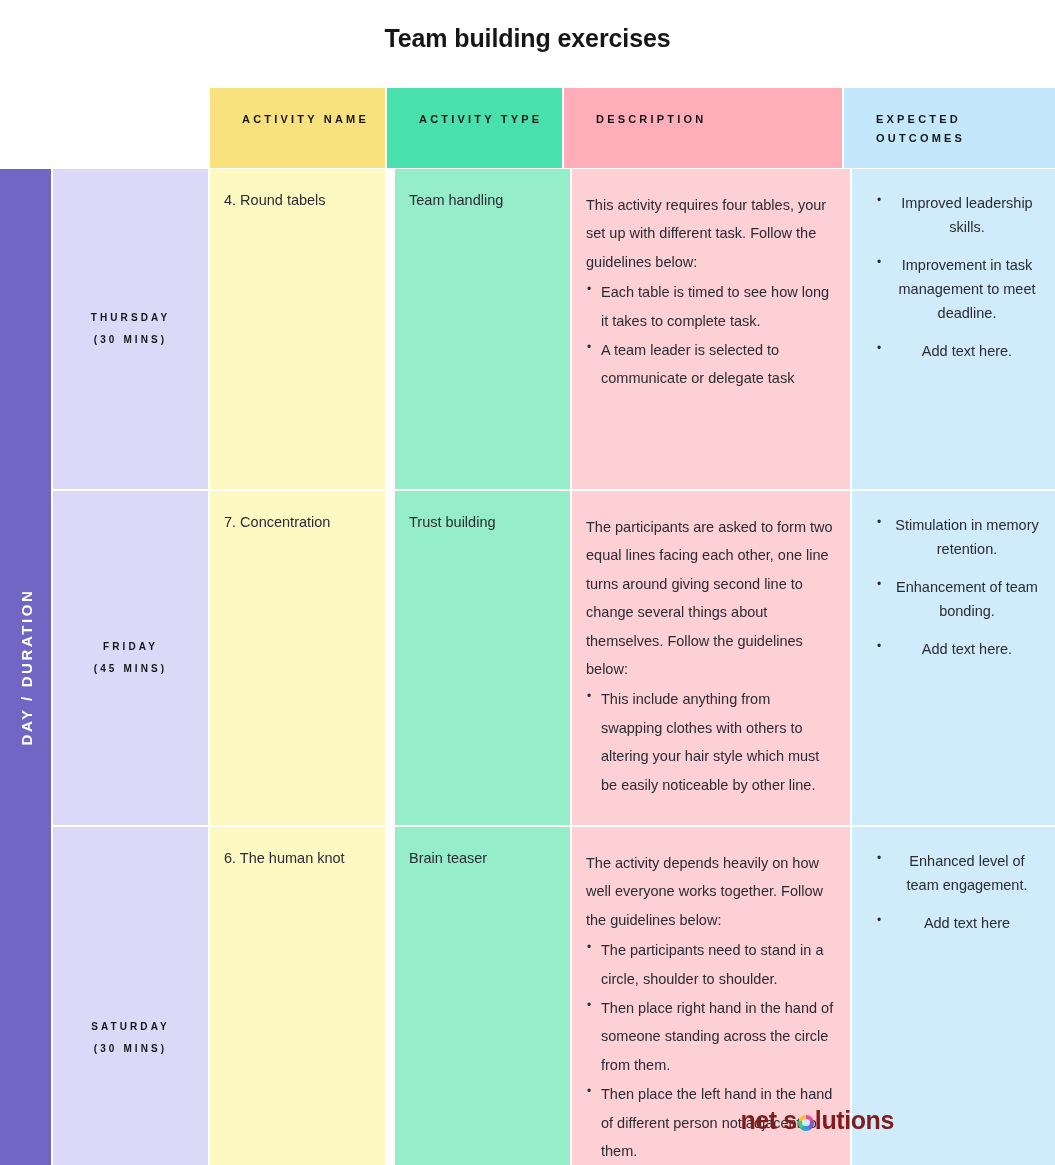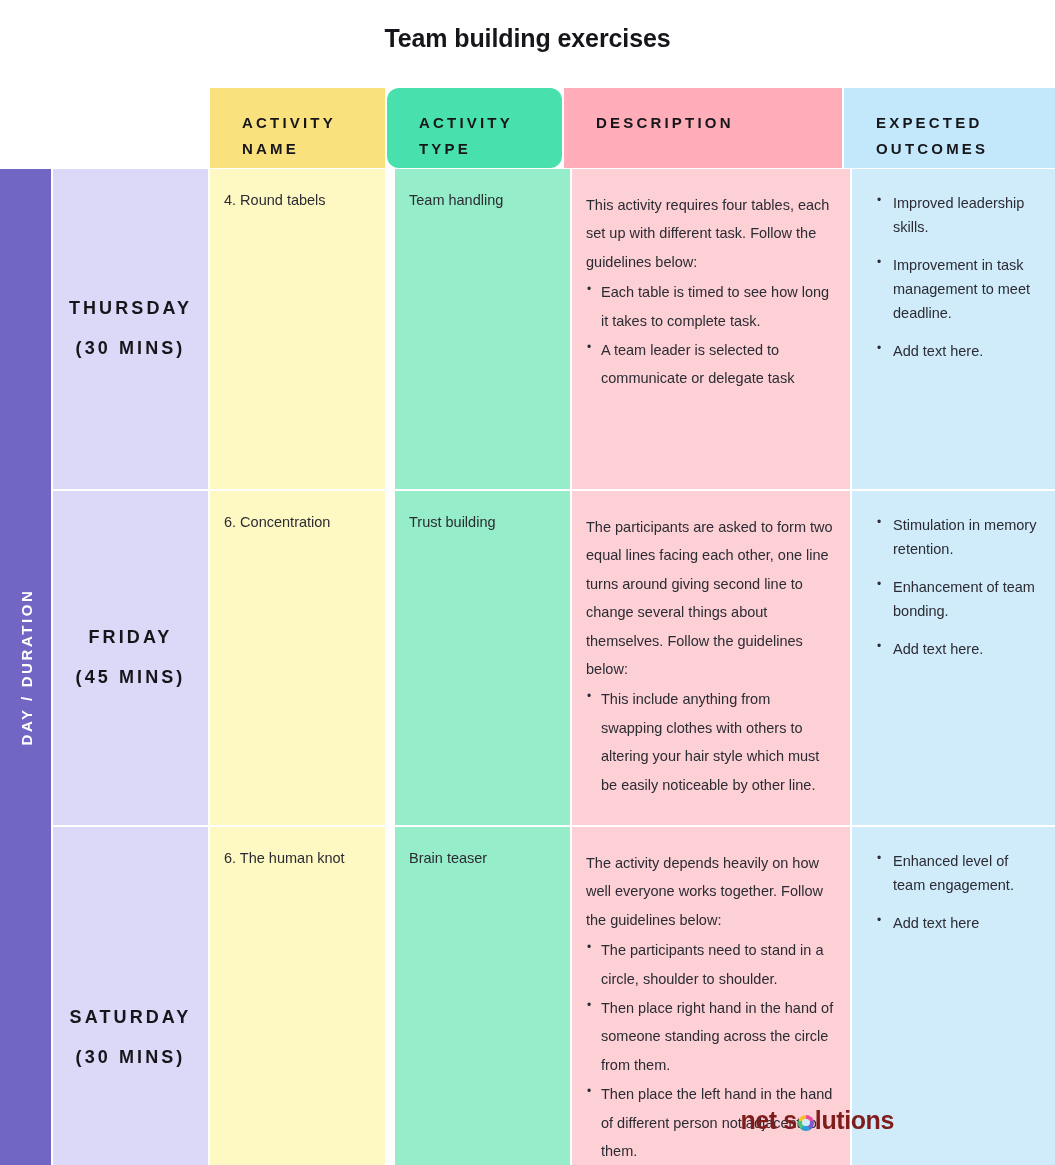--- a/index.html
+++ b/index.html
@@ -65,28 +65,28 @@
     position: absolute;
     left: 0; top: 0;
     width: 1002px;
     height: 80px;
     display: flex;
     gap: 2px;
   }
   .hdr-spacer { width: 155px; flex: 0 0 155px; background: #ffffff; }
   .hdr-cell {
     padding: 22px 0 0 32px;
-    font-size: 15px;
+    font-size: 11px;
     font-weight: bold;
     color: #16161a;
     letter-spacing: 3.2px;
     line-height: 1.72;
   }
   .hdr-name { flex: 0 0 175px; background: #f9e27d; }
-  .hdr-type { flex: 0 0 175px; background: #48e0ad; border-radius: 12px; }
+  .hdr-type { flex: 0 0 175px; background: #48e0ad; }
   .hdr-desc { flex: 0 0 278px; background: #ffadb9; }
   .hdr-out  { flex: 1 1 auto; background: #c3e8fb; }
 
   .body-rows {
     position: absolute;
     left: 0; top: 81px;
     width: 1002px;
   }
   .row {
     display: flex;
@@ -98,34 +98,34 @@
     flex: 0 0 155px;
     background: #dcd8f8;
     display: flex;
     flex-direction: column;
     align-items: center;
     justify-content: center;
     text-align: center;
     padding: 6px;
   }
   .day-name, .day-dur {
-    font-size: 18px;
+    font-size: 10px;
     font-weight: bold;
     color: #16161a;
     letter-spacing: 3.1px;
     line-height: 2.2;
   }
   .c-name { flex: 0 0 175px; background: #fef9c3; }
   .c-type { flex: 0 0 175px; background: #95eec9; margin-left: 8px; }
   .c-desc { flex: 0 0 278px; background: #fdd0d6; }
   .c-out  { flex: 1 1 auto; background: #d0ecfb; }
 
   .c-name, .c-type, .c-desc, .c-out { padding: 22px 18px 18px 14px; }
   .c-desc { padding-left: 14px; padding-right: 16px; }
-  .c-out  { padding-left: 24px; padding-right: 14px; }
+  .c-out  { padding-left: 24px; padding-right: 14px; text-align: center; }
 
   .cell-text {
     font-size: 14.5px;
     color: #2b2b33;
     line-height: 1.35;
   }
   .para {
     font-size: 14.5px;
     color: #2b2b33;
     line-height: 1.96;
@@ -217,41 +217,41 @@
             <div class="day-name">THURSDAY</div>
             <div class="day-dur">(30 MINS)</div>
           </div>
           <div class="cell c-name">
             <div class="cell-text">4. Round tabels</div>
           </div>
           <div class="cell c-type">
             <div class="cell-text">Team handling</div>
           </div>
           <div class="cell c-desc">
-            <div class="para">This activity requires four tables, each set up with different task. Follow the guidelines below:</div>
+            <div class="para">This activity requires four tables, your set up with different task. Follow the guidelines below:</div>
             <ul class="bullets">
               <li>Each table is timed to see how long it takes to complete task.</li>
               <li>A team leader is selected to communicate or delegate task</li>
             </ul>
           </div>
           <div class="cell c-out">
             <ul class="bullets">
               <li>Improved leadership skills.</li>
               <li>Improvement in task management to meet deadline.</li>
               <li>Add text here.</li>
             </ul>
           </div>
         </div>
         <div class="row" style="min-height: 334px;">
           <div class="cell c-day">
             <div class="day-name">FRIDAY</div>
             <div class="day-dur">(45 MINS)</div>
           </div>
           <div class="cell c-name">
-            <div class="cell-text">6. Concentration</div>
+            <div class="cell-text">7. Concentration</div>
           </div>
           <div class="cell c-type">
             <div class="cell-text">Trust building</div>
           </div>
           <div class="cell c-desc">
             <div class="para">The participants are asked to form two equal lines facing each other, one line turns around giving second line to change several things about themselves. Follow the guidelines below:</div>
             <ul class="bullets">
               <li>This include anything from swapping clothes with others to altering your hair style which must be easily noticeable by other line.</li>
             </ul>
           </div>

